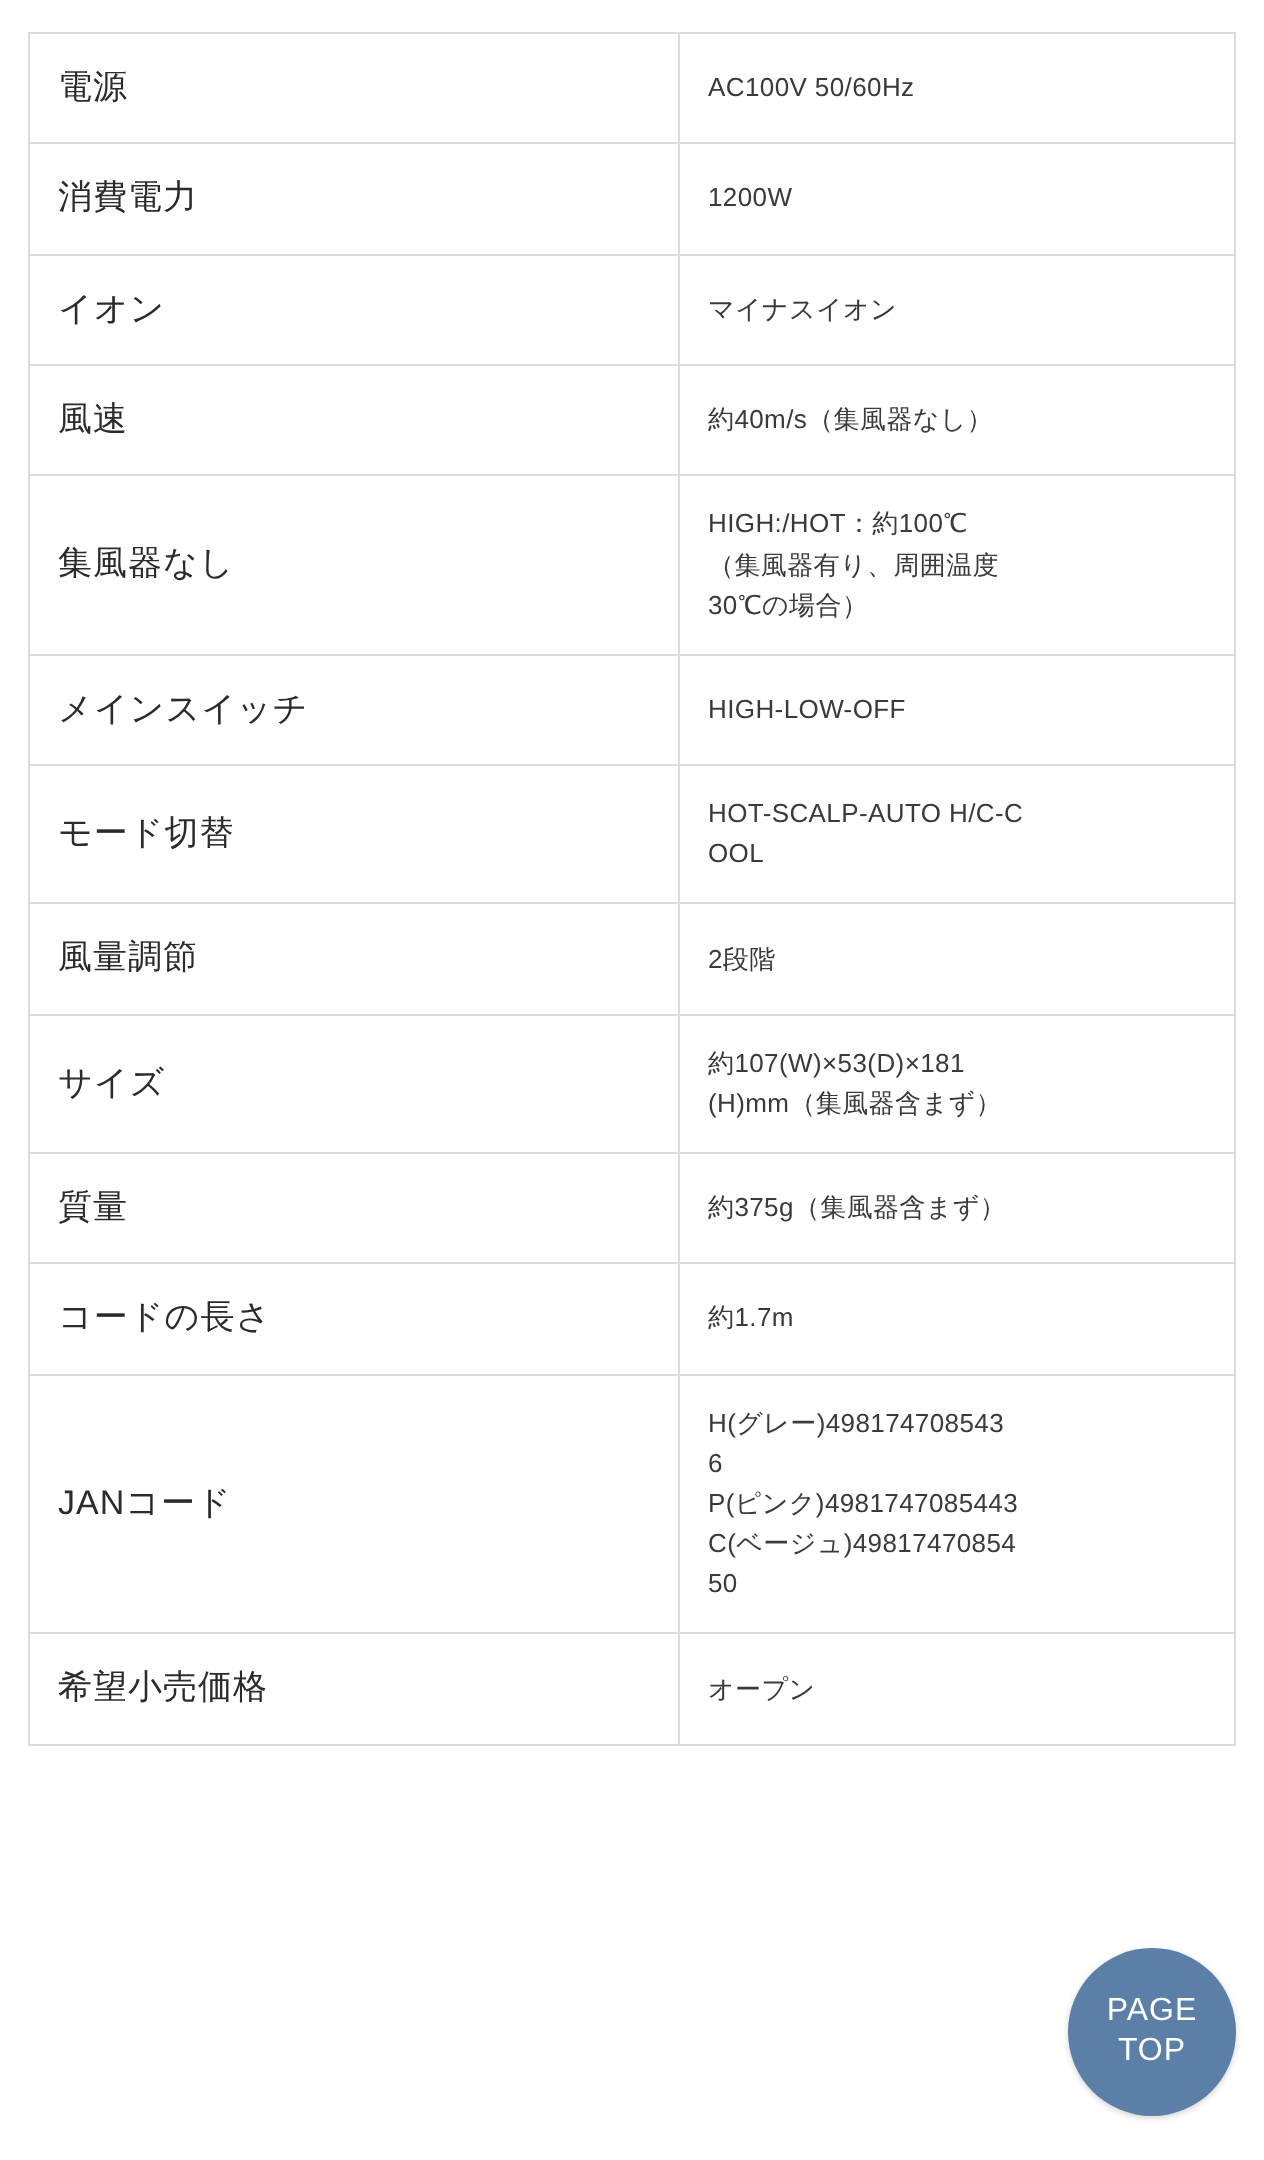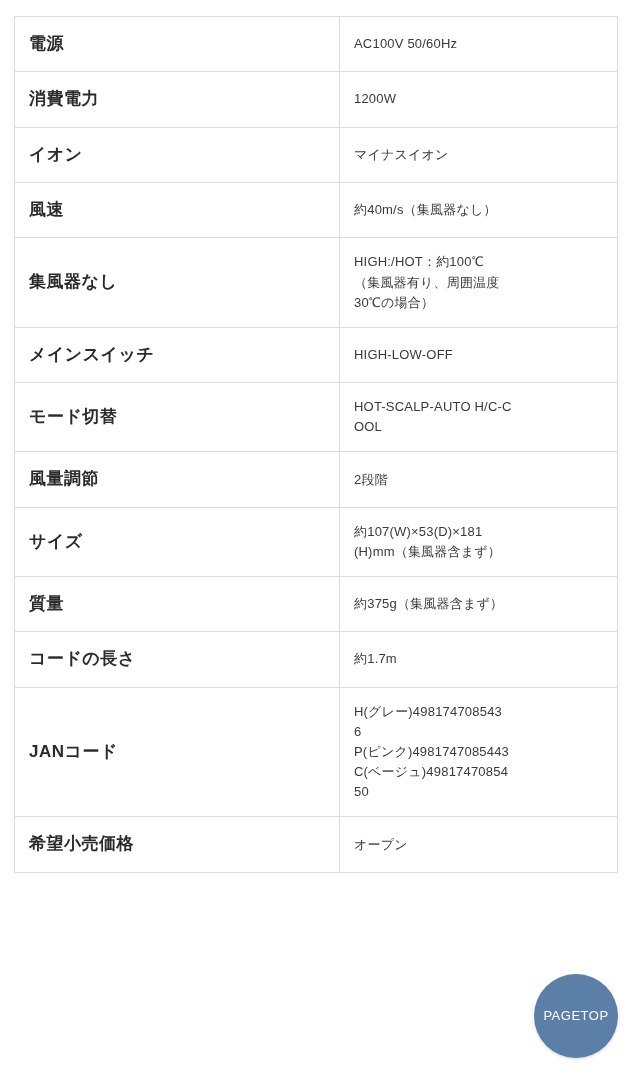--- a/index.html
+++ b/index.html
@@ -31,21 +31,21 @@
   table.spec td {
     border-right: 1px solid #dcdcdc;
     border-bottom: 1px solid #dcdcdc;
     padding: 14px 13px 14px 14px;
     vertical-align: middle;
     line-height: 1.55;
     word-break: break-all;
   }
   td.label {
     width: 297px;
-    font-weight: bold;
+    font-weight: normal;
     font-size: 17px;
     color: #2b2b2b;
     letter-spacing: 0.5px;
   }
   td.value {
     font-weight: normal;
     font-size: 13px;
     color: #3a3a3a;
     letter-spacing: 0.2px;
   }
@@ -53,23 +53,24 @@
   .pagetop {
     position: absolute;
     right: 14px;
     bottom: 22px;
     width: 84px;
     height: 84px;
     border-radius: 50%;
     background: #5b7fa6;
     color: #ffffff;
     display: flex;
+    flex-direction: column;
     align-items: center;
     justify-content: center;
-    font-size: 13px;
+    font-size: 16px;
     letter-spacing: 0.5px;
     line-height: 1.25;
     box-shadow: 0 1px 3px rgba(0,0,0,0.18);
     cursor: pointer;
     user-select: none;
   }
   .pagetop span { display: block; text-align: center; }
 </style>
 </head>
 <body>

